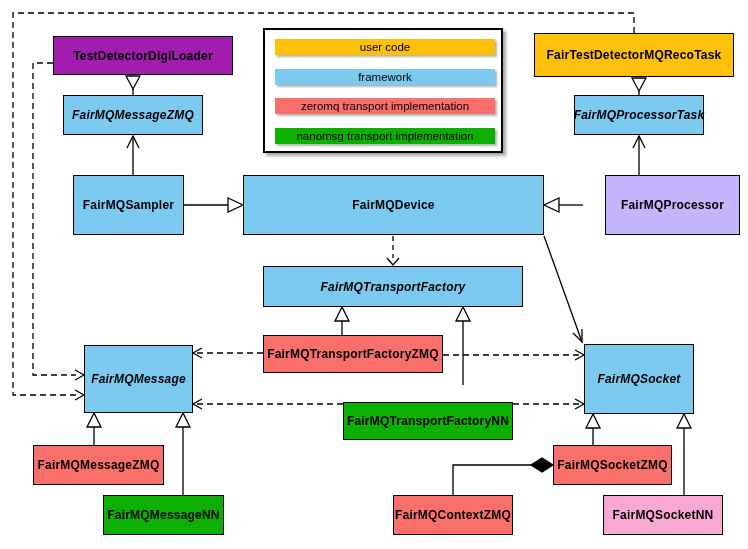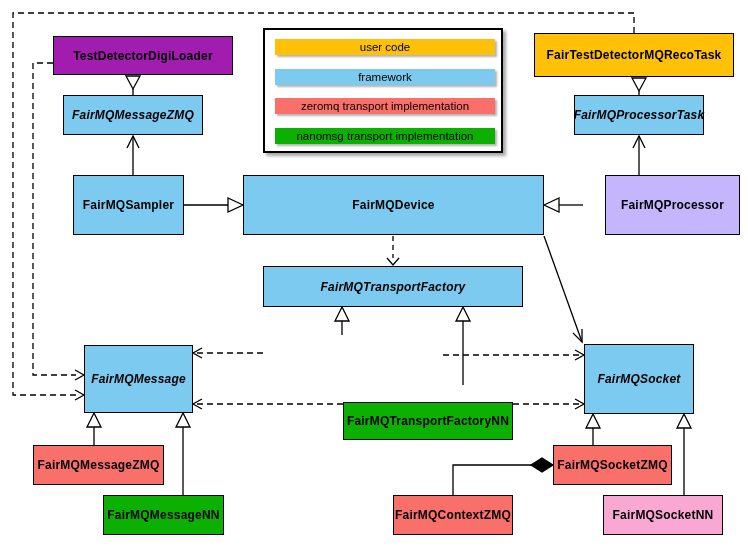--- a/index.html
+++ b/index.html
@@ -154,20 +154,21 @@
   <div class="node abstract" style="left: 574px; top: 95px; width: 130px; height: 40px; background-color: rgb(124, 202, 240);">FairMQProcessorTask</div>
 
   <div class="node" style="left: 73px; top: 175px; width: 111px; height: 60px; background-color: rgb(124, 202, 240);">FairMQSampler</div>
 
   <div class="node" style="left: 243px; top: 175px; width: 301px; height: 60px; background-color: rgb(124, 202, 240);">FairMQDevice</div>
 
   <div class="node" style="left: 583px; top: 175px; width: 135px; height: 60px; background-color: #c4b5fd; margin-left: 22px;">FairMQProcessor</div>
 
   <div class="node abstract" style="left: 263px; top: 266px; width: 260px; height: 41px; background-color: rgb(124, 202, 240);">FairMQTransportFactory</div>
 
+  <div class="node" style="left: 263px; top: 335px; width: 180px; height: 38px; background-color: rgb(249, 112, 106);">FairMQTransportFactoryZMQ</div>
 
   <div class="node" style="left: 343px; top: 402px; width: 170px; height: 38px; background-color: rgb(11, 176, 0);">FairMQTransportFactoryNN</div>
 
   <div class="node abstract" style="left: 84px; top: 345px; width: 109px; height: 68px; background-color: rgb(124, 202, 240);">FairMQMessage</div>
 
   <div class="node abstract" style="left: 584px; top: 344px; width: 110px; height: 70px; background-color: rgb(124, 202, 240);">FairMQSocket</div>
 
   <div class="node" style="left: 33px; top: 445px; width: 131px; height: 40px; background-color: rgb(249, 112, 106);">FairMQMessageZMQ</div>
 
   <div class="node" style="left: 103px; top: 495px; width: 121px; height: 40px; background-color: rgb(11, 176, 0);">FairMQMessageNN</div>

